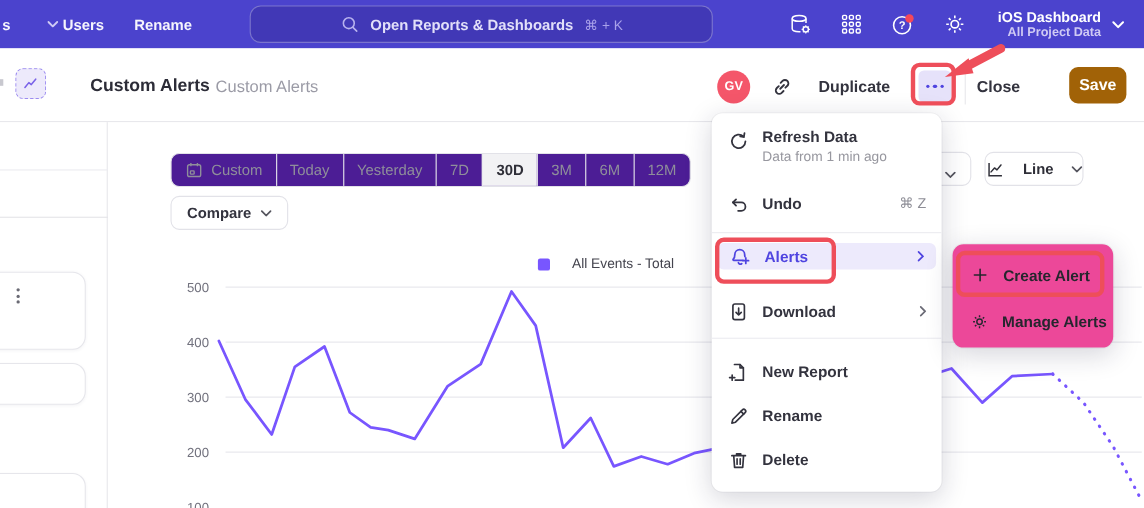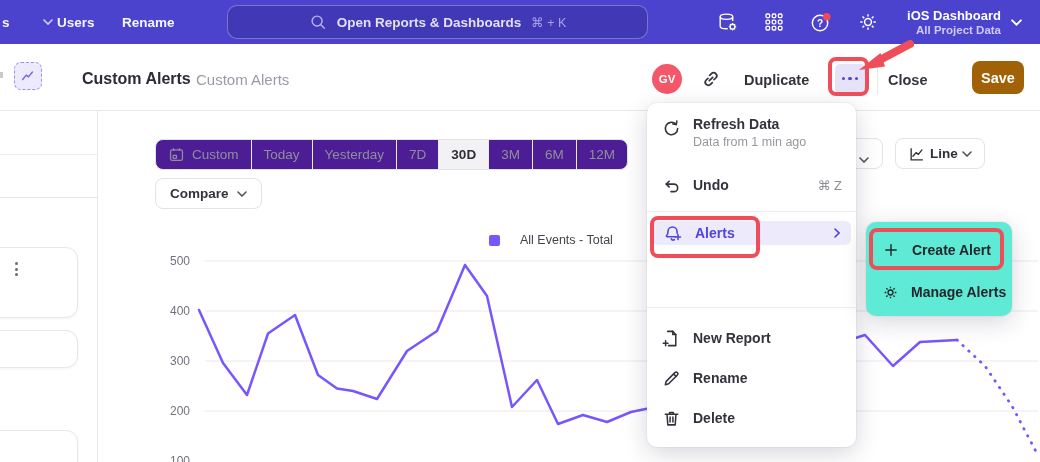--- a/index.html
+++ b/index.html
@@ -60,22 +60,22 @@
   .seg { display:flex; align-items:center; justify-content:center; gap:7px; padding:0 12px;
     font-size:13.5px; color:#8f8f9a; border-left:1px solid #e9e9ee; cursor:pointer; white-space:nowrap; }
   .seg:first-child { border-left:none; }
   .seg.selected { background:#f2f2f4; color:#2f2f38; font-weight:bold; }
   #compare-btn { position:absolute; left:155px; top:178px; height:31px; padding:0 14px; display:flex;
     align-items:center; gap:8px; border:1px solid #e2e2e8; border-radius:8px; background:#fff;
     font-size:13.5px; font-weight:bold; color:#33333e; cursor:pointer; z-index:2; }
   #hidden-btn { position:absolute; left:800px; top:138px; width:83px; height:31px; border:1px solid #e2e2e8;
     border-radius:8px; background:#fff; z-index:2; cursor:pointer; }
   #hidden-btn .chev-slot { position:absolute; left:58px; top:10px; color:#4c4c56; }
-  #line-btn { position:absolute; left:895px; top:138px; height:31px; padding:0 12px; display:flex;
-    align-items:center; gap:4px; border:1px solid #e2e2e8; border-radius:8px; background:#fff;
+  #line-btn { position:absolute; left:895px; top:138px; height:31px; padding:0 0; display:flex;
+    align-items:center; gap:16px; border:1px solid #e2e2e8; border-radius:8px; background:#fff;
     font-size:13.5px; font-weight:bold; color:#2f2f38; cursor:pointer; z-index:2; }
 
   
   #chart-canvas { position:absolute; left:0; top:0; width:1040px; height:462px; z-index:1; pointer-events:none; }
   #legend { position:absolute; left:489px; top:233px; display:flex; align-items:center; gap:8px;
     cursor:pointer; z-index:2; }
   #legend .swatch { width:11px; height:11px; border-radius:2px; }
   #legend .lbl { font-size:12.5px; color:#44444e;margin-left:12px; }
 
   
@@ -93,21 +93,21 @@
   #row-undo { top:64px; height:36px; }
   .menu-divider { position:absolute; left:0; width:209px; height:1px; background:#ececf0; }
   #row-alerts { top:118px; left:5px; width:199px; height:24px; background:#edeafc; border-radius:6px; padding:0 11px;text-align:right; }
   #row-alerts .mlabel { color:#4f44e0; }
   #row-download { top:162px; height:36px; }
   #row-newreport { top:216px; height:38px; }
   #row-rename { top:256px; height:38px; }
   #row-delete { top:296px; height:38px; }
 
   
-  #alerts-submenu { position:absolute; left:866px; top:222px; width:146px; height:94px; background:#5eead4;
+  #alerts-submenu { position:absolute; left:866px; top:222px; width:146px; height:94px; background:#ec4899;
     border-radius:10px; box-shadow:0 6px 24px rgba(30,30,60,.18), 0 0 0 1px rgba(30,30,60,.04); z-index:12; }
   .sub-row { position:absolute; left:0; width:146px; height:40px; display:flex; align-items:center;
     padding:0 16px; cursor:pointer; }
   .sub-row .mi { width:18px; height:18px; margin-right:12px; display:flex; align-items:center; justify-content:center; }
   .sub-row .mlabel { font-size:14px; font-weight:bold; color:#26262e; white-space:nowrap; }
 
   
   .anno-box { position:absolute; border:4px solid #ee4e5a; border-radius:8px; z-index:30; pointer-events:none; }
   #anno-dots { left:828px; top:57px; width:41px; height:39px; }
   #anno-alerts { left:650px; top:216px; width:110px; height:42px; }
@@ -343,20 +343,33 @@
           <path d="M15 11.5v5M12.5 14h5"></path>
         </svg>
       </span>
       <span class="mlabel">Alerts</span>
       <span class="spacer"></span>
       <svg width="6" height="10" viewBox="0 0 6 10">
           <path d="M1 1l4 4-4 4" fill="none" stroke="#4f44e0" stroke-width="1.6" stroke-linecap="round"></path>
         </svg>
     </div>
 
+    <div class="menu-row" id="row-download">
+      <span class="mi">
+        <svg width="19" height="19" viewBox="0 0 20 20" fill="none" stroke="#33333e" stroke-width="1.6" stroke-linecap="round" stroke-linejoin="round">
+          <rect x="4.5" y="2.5" width="11" height="15" rx="2"></rect>
+          <path d="M10 6.5v6M7.5 10.5L10 13l2.5-2.5"></path>
+        </svg>
+      </span>
+      <span class="mlabel">Download</span>
+      <span class="spacer"></span>
+      <svg width="6" height="10" viewBox="0 0 6 10">
+          <path d="M1 1l4 4-4 4" fill="none" stroke="#6b6b76" stroke-width="1.6" stroke-linecap="round"></path>
+        </svg>
+    </div>
 
     <div class="menu-divider" style="top:204px;"></div>
 
     <div class="menu-row" id="row-newreport">
       <span class="mi">
         <svg width="19" height="19" viewBox="0 0 20 20" fill="none" stroke="#33333e" stroke-width="1.6" stroke-linecap="round" stroke-linejoin="round">
           <path d="M6 2.5h5.3l3.2 3.2v11.8H6.8"></path>
           <path d="M11.3 2.5v3.2h3.2"></path>
           <path d="M3.8 12.5v5M1.3 15h5"></path>
         </svg>

